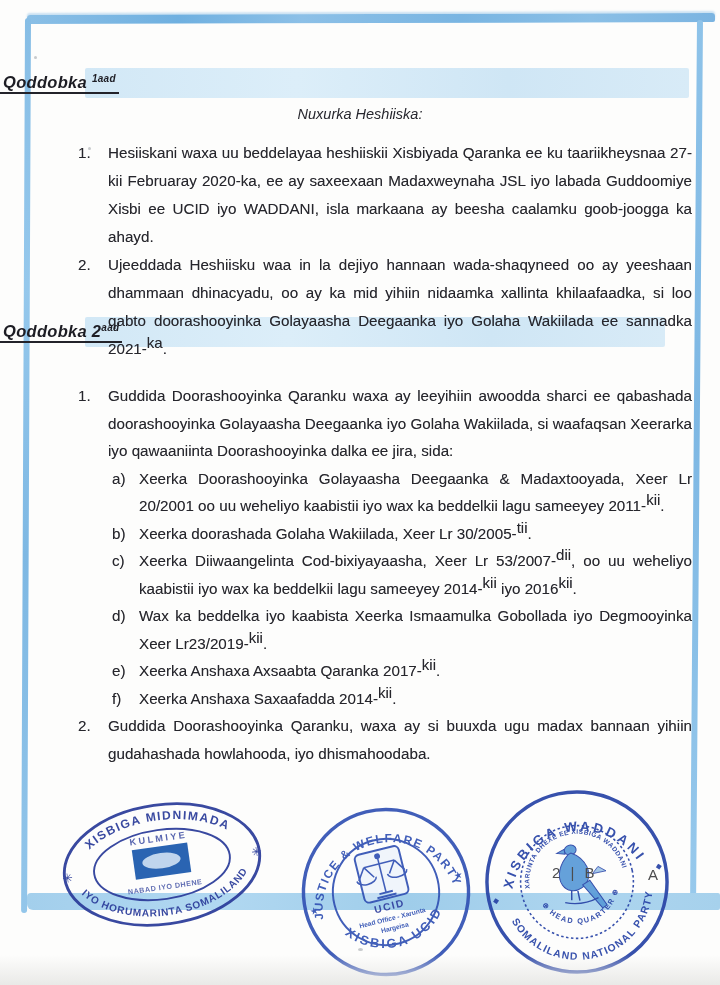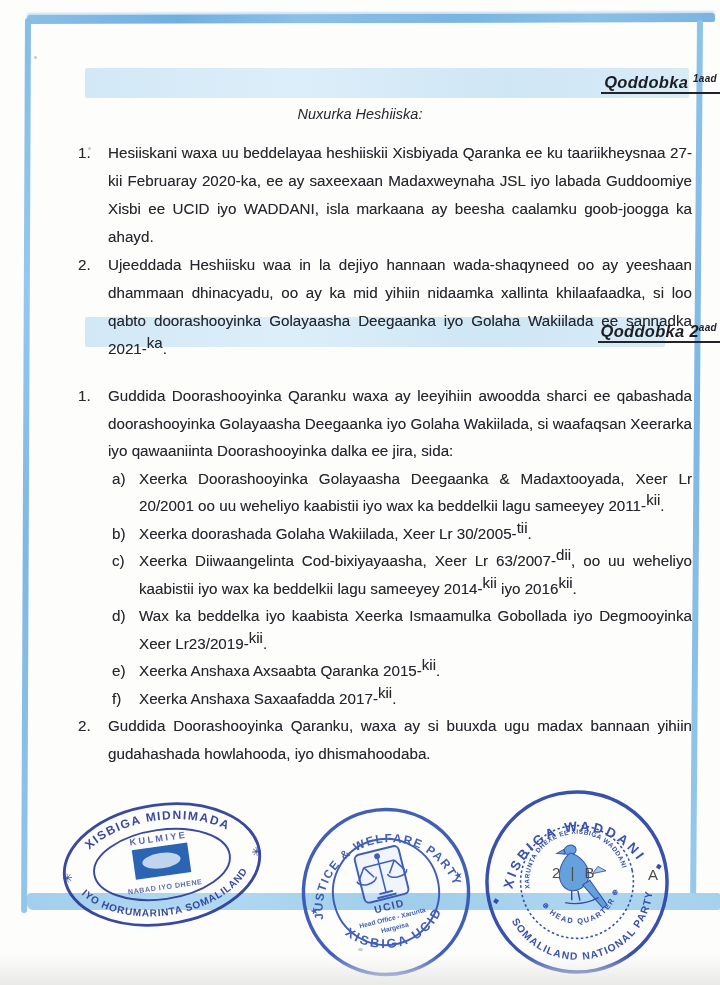--- a/index.html
+++ b/index.html
@@ -37,21 +37,21 @@
     background:linear-gradient(90deg,#a3cfec,#b1d8f1 28%,#9fcdea 55%,#add5ef 80%,#a6d1ec);
     border-radius:4px 2px 2px 6px;
   }
   .speck{position:absolute;background:#9aa0a6;border-radius:50%;opacity:.55;z-index:2;}
 
   
   .hband{position:absolute;height:30px;background:linear-gradient(90deg,#d2e8f6,#dceef9 35%,#cfe6f5 70%,#d8ebf7);z-index:1;border-radius:2px;}
   .hband.b1{left:85px;top:68px;width:604px;}
   .hband.b2{left:85px;top:317px;width:580px;}
 
-  .heading{position:absolute;left:0;width:720px;text-align:right;z-index:2;
+  .heading{position:absolute;left:0;width:720px;text-align:left;z-index:2;
     font-weight:bold;font-style:italic;font-size:16.5px;letter-spacing:.3px;color:#1d1d24;}
   .heading .hu{border-bottom:2px solid #23232a;padding:0 3px 1px;}
   .heading sup{font-size:10px;font-weight:bold;}
   .heading.h1{top:72px;} .heading.h2{top:321px;}
 
   .subtitle{position:absolute;left:0;width:720px;text-align:center;z-index:2;
     font-style:italic;font-size:14.5px;color:#27272e;}
   .subtitle.s1{top:106px;} .subtitle.s2{top:355px;}
 
   
@@ -123,33 +123,33 @@
       <div class="subitem">
         <span class="letter">a)</span>
         <span class="itext"><span>Xeerka Doorashooyinka Golayaasha Deegaanka &amp; Madaxtooyada, Xeer Lr 20/2001 oo uu weheliyo kaabistii iyo wax ka beddelkii lagu sameeyey 2011-</span><sup>kii</sup><span>.</span></span>
       </div>
       <div class="subitem">
         <span class="letter">b)</span>
         <span class="itext"><span>Xeerka doorashada Golaha Wakiilada, Xeer Lr 30/2005-</span><sup>tii</sup><span>.</span></span>
       </div>
       <div class="subitem">
         <span class="letter">c)</span>
-        <span class="itext"><span>Xeerka Diiwaangelinta Cod-bixiyayaasha, Xeer Lr 63/2007-</span><sup>dii</sup><span>, oo uu weheliyo kaabistii iyo wax ka beddelkii lagu sameeyey 2014-</span><sup>kii</sup><span> iyo 2016</span><sup>kii</sup><span>.</span></span>
+        <span class="itext"><span>Xeerka Diiwaangelinta Cod-bixiyayaasha, Xeer Lr 53/2007-</span><sup>dii</sup><span>, oo uu weheliyo kaabistii iyo wax ka beddelkii lagu sameeyey 2014-</span><sup>kii</sup><span> iyo 2016</span><sup>kii</sup><span>.</span></span>
       </div>
       <div class="subitem">
         <span class="letter">d)</span>
         <span class="itext"><span>Wax ka beddelka iyo kaabista Xeerka Ismaamulka Gobollada iyo Degmooyinka Xeer Lr23/2019-</span><sup>kii</sup><span>.</span></span>
       </div>
       <div class="subitem">
         <span class="letter">e)</span>
-        <span class="itext"><span>Xeerka Anshaxa Axsaabta Qaranka 2015-</span><sup>kii</sup><span>.</span></span>
+        <span class="itext"><span>Xeerka Anshaxa Axsaabta Qaranka 2017-</span><sup>kii</sup><span>.</span></span>
       </div>
       <div class="subitem">
         <span class="letter">f)</span>
-        <span class="itext"><span>Xeerka Anshaxa Saxaafadda 2017-</span><sup>kii</sup><span>.</span></span>
+        <span class="itext"><span>Xeerka Anshaxa Saxaafadda 2014-</span><sup>kii</sup><span>.</span></span>
       </div>
     </div>
     <div class="item">
       <span class="num">2.</span>
       <span class="itext"><span>Guddida Doorashooyinka Qaranku, waxa ay si buuxda ugu madax bannaan yihiin gudahashada howlahooda, iyo dhismahoodaba.</span></span>
     </div>
   </div>
 
   <div class="stamp kulmiye">
     <svg viewBox="0 0 220 140">

